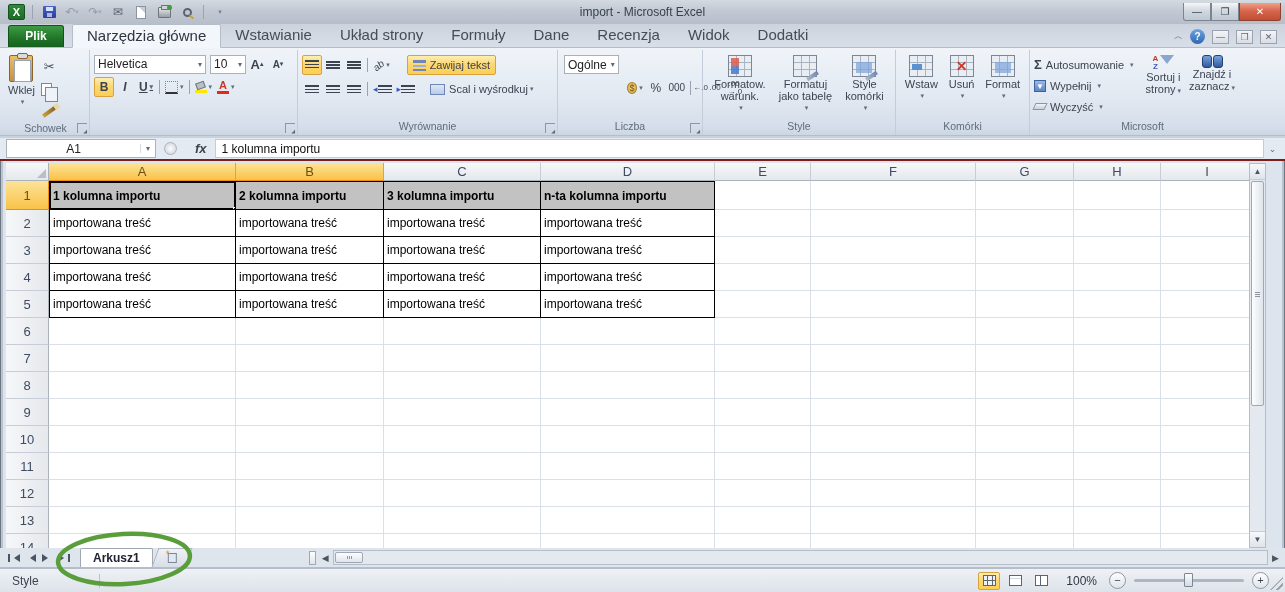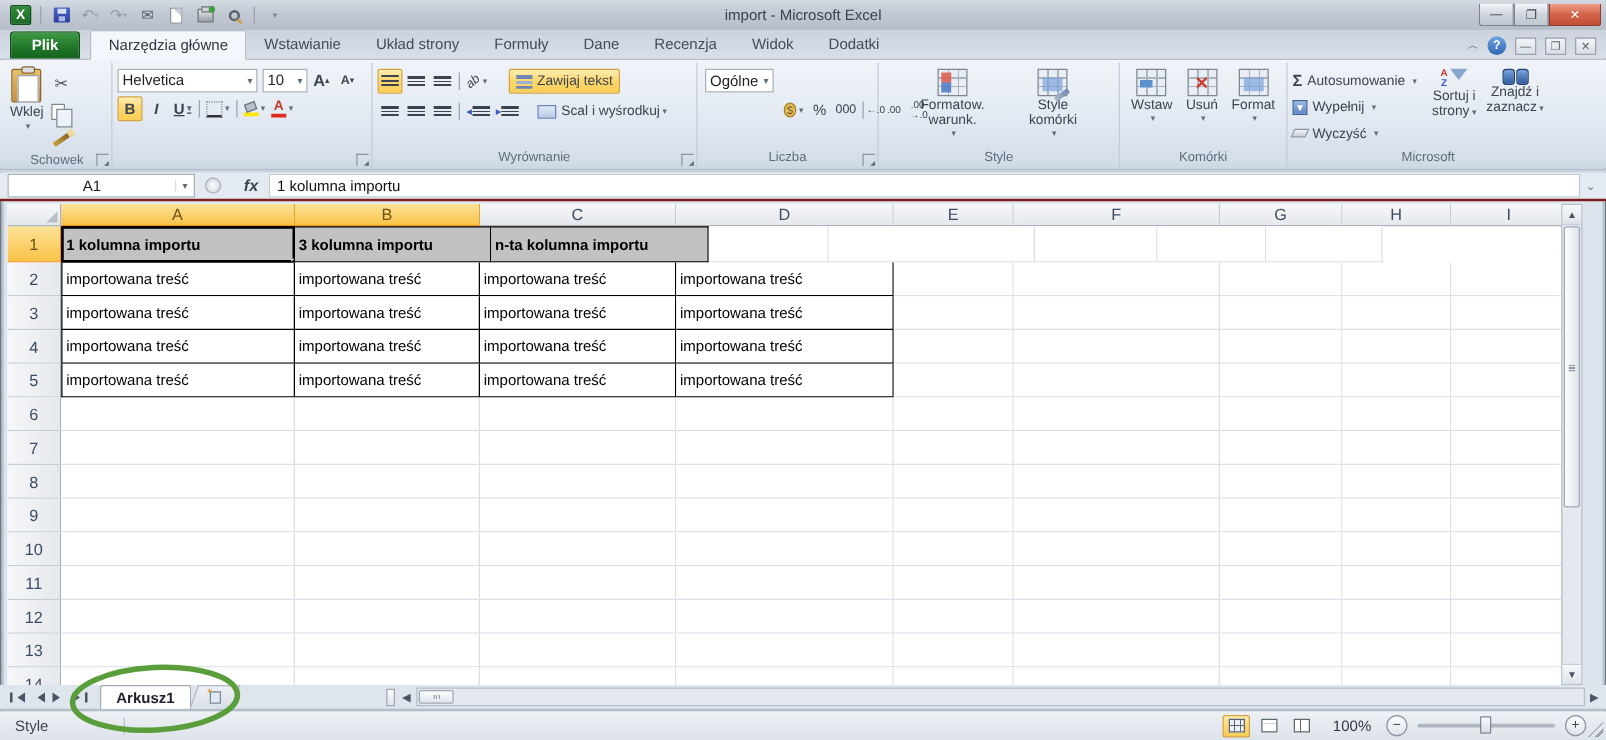--- a/index.html
+++ b/index.html
@@ -34,21 +34,21 @@
   .wb.close { background:linear-gradient(#f0a088,#d4634a 50%,#c14f36); color:#fff; border-color:#8d4030; width:42px; }
   .wb:first-child { border-radius:0 0 0 3px; }
   .wb.close { border-radius:0 0 3px 0; }
 
   
   .tabrow { position:absolute; top:24px; left:0; right:0; height:24px;
     background:linear-gradient(#ccd3dc,#d8dfe9); display:flex; align-items:flex-end; padding-left:8px; border-bottom:1px solid #b5bdc9; }
   .filetab { width:56px; height:22px; background:linear-gradient(#3f9a45,#1f7527 60%,#176020); border:1px solid #135219; border-bottom:none;
     border-radius:3px 3px 0 0; color:#fff; font-size:12px; font-weight:bold; text-align:center; line-height:21px; margin-right:8px; }
   .rtabs { display:flex; height:23px; }
-  .rtab { padding:0 14px; font-size:12px; color:#444c58; line-height:22px; }
+  .rtab { padding:0 14px; font-size:15px; color:#444c58; line-height:22px; }
   .rtab.active { background:#f3f6fa; border:1px solid #b5bdc9; border-bottom:1px solid #f3f6fa; border-radius:2px 2px 0 0; color:#2e3642; margin-bottom:-1px; }
   .tabrow-right { margin-left:auto; display:flex; align-items:center; gap:7px; padding-right:8px; margin-bottom:3px; }
   .chev-up { font-size:9px; color:#5c6673; }
   .help-btn { width:15px; height:15px; border-radius:50%; background:linear-gradient(#6fa5e0,#2f66b0); color:#fff; font-size:10px; font-weight:bold;
     text-align:center; line-height:15px; }
   .dwb { font-size:9px; color:#5c6673; border:1px solid #9aa3af; background:linear-gradient(#f2f4f7,#d9dee5); width:17px; height:14px;
     display:flex; align-items:center; justify-content:center; }
 
   
   .ribbon { position:absolute; top:48px; left:0; right:0; height:88px;
@@ -408,20 +408,25 @@
     </div>
 
     <div class="rgroup" style="width:193px">
       <div class="rg-body" style="justify-content:space-evenly">
         <div class="bigbtn dd">
           <span class="i-grid cf"></span>
           <span>Formatow.</span>
             <span>warunk.</span>
         </div>
         <div class="bigbtn dd">
+          <span class="i-grid"><span class="blue"></span><span class="brushov"></span></span>
+          <span>Formatuj</span>
+            <span>jako tabelę</span>
+        </div>
+        <div class="bigbtn dd">
           <span class="i-grid blue">
               <span class="brushov"></span>
             </span>
           <span>Style</span>
             <span>komórki</span>
         </div>
       </div>
       <div class="rg-label">Style</div>
     </div>
 
@@ -516,20 +521,21 @@
         <div class="g-colh" style="width: 174px;">D</div>
         <div class="g-colh" style="width: 96px;">E</div>
         <div class="g-colh" style="width: 165px;">F</div>
         <div class="g-colh" style="width: 98px;">G</div>
         <div class="g-colh" style="width: 87px;">H</div>
         <div class="g-colh" style="width: 93px;">I</div>
       </div>
       <div class="g-row g-r r1">
         <div class="g-rowh sel">1</div>
         <div class="g-cell t-h c0 a1" style="width: 187px;">1 kolumna importu<span class="fill-handle"></span></div>
+        <div class="g-cell t-h" style="width: 148px;">2 kolumna importu</div>
         <div class="g-cell t-h" style="width: 157px;">3 kolumna importu</div>
         <div class="g-cell t-h" style="width: 174px;">n-ta kolumna importu</div>
         <div class="g-cell plain" style="width: 96px;"></div>
         <div class="g-cell plain" style="width: 165px;"></div>
         <div class="g-cell plain" style="width: 98px;"></div>
         <div class="g-cell plain" style="width: 87px;"></div>
         <div class="g-cell plain" style="width: 93px;"></div>
       </div>
       <div class="g-row g-r">
         <div class="g-rowh">2</div>

